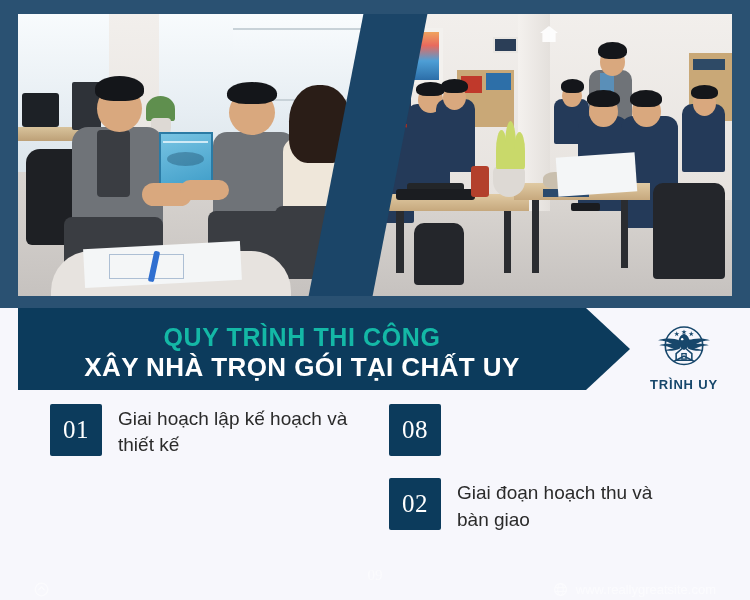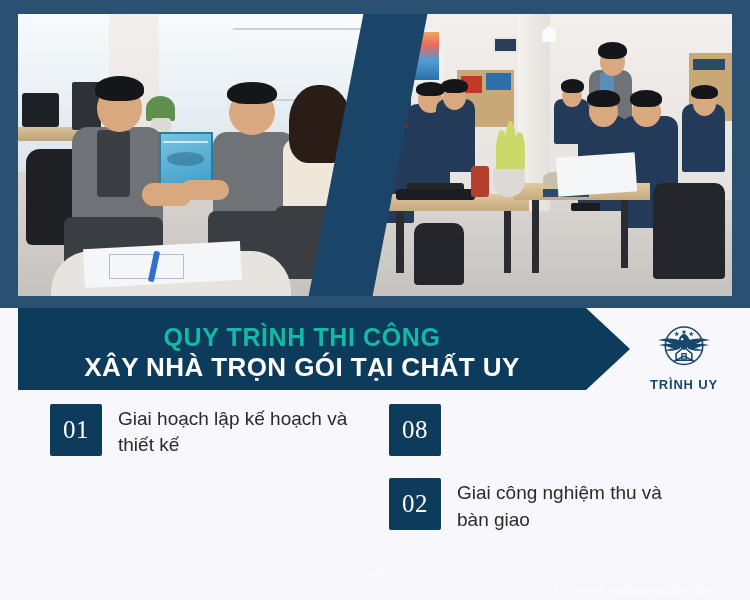--- a/index.html
+++ b/index.html
@@ -327,21 +327,21 @@
 
     <div class="step">
       <div class="step-num">08</div>
     </div>
 
     <div class="step">
     </div>
 
     <div class="step">
       <div class="step-num">02</div>
-      <div class="step-text">Giai công nghiệm thu và bàn giao</div>
+      <div class="step-text">Giai đoạn hoạch thu và bàn giao</div>
     </div>
 
   </div>
 
   <div class="wm-page">09</div>
 
   <div class="watermark">
     <div class="wm-item">
       <svg class="wm-ico" viewBox="0 0 24 24" aria-hidden="true">
         <circle cx="12" cy="12" r="10" fill="none" stroke="#ffffff" stroke-width="2"></circle>

